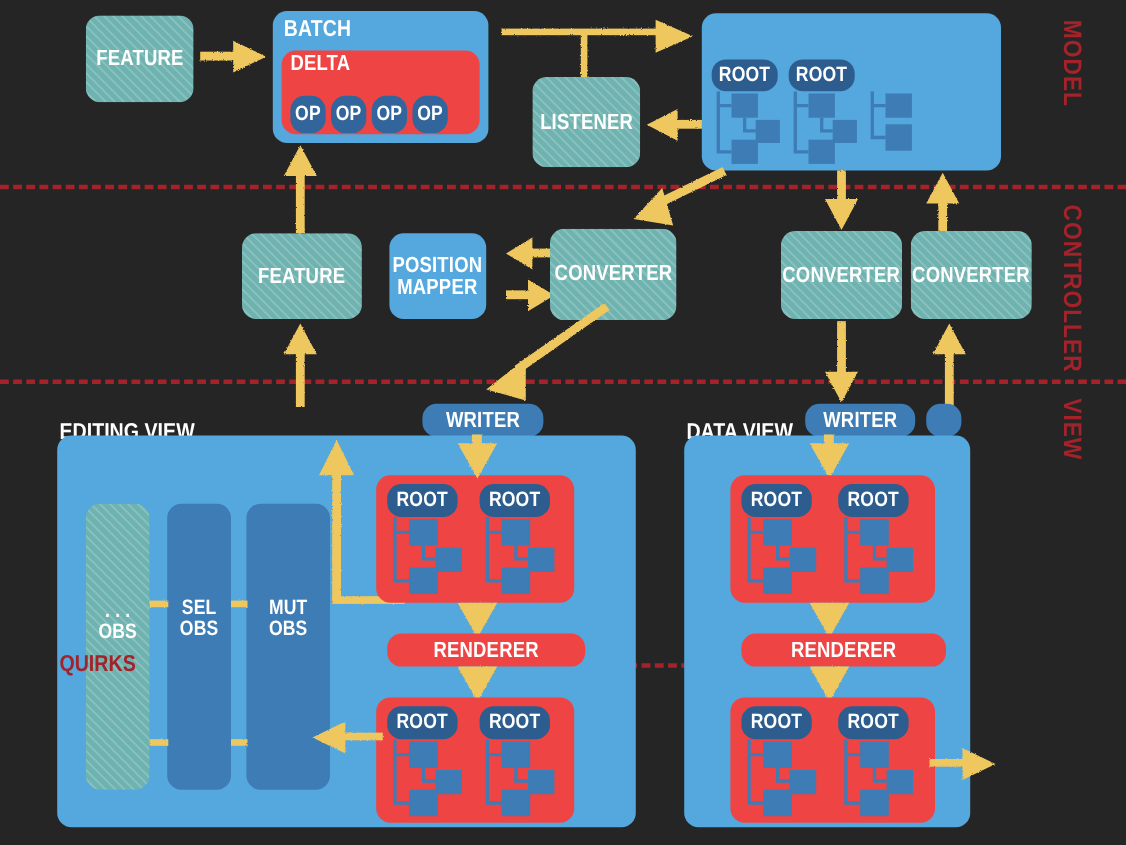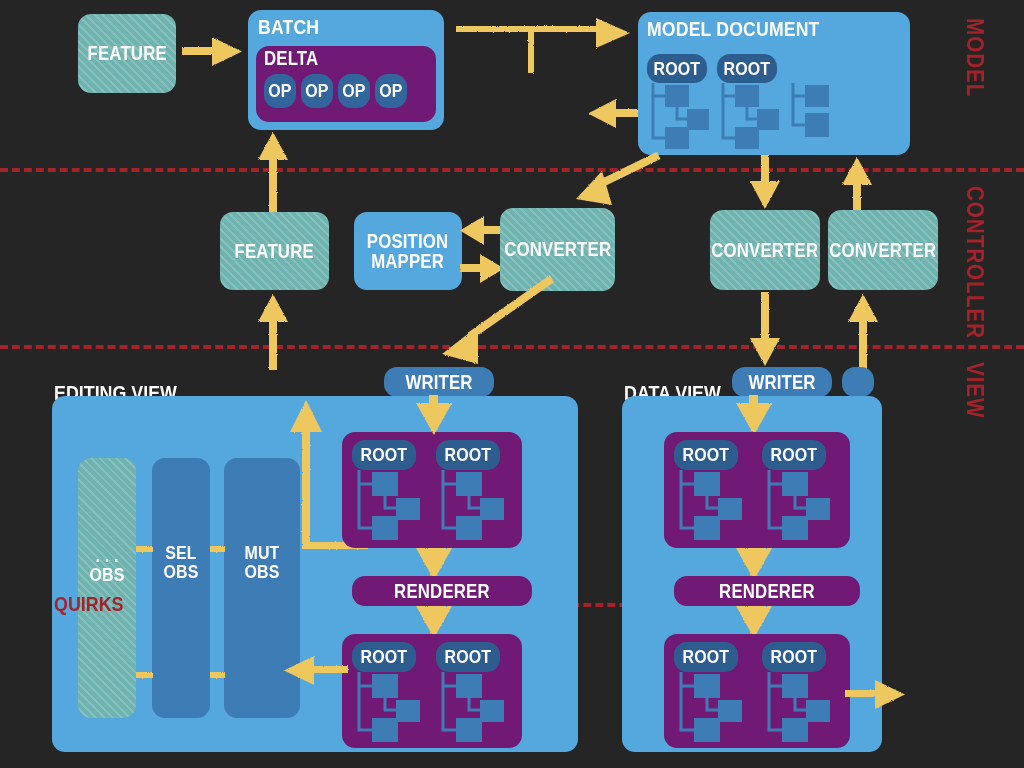--- a/index.html
+++ b/index.html
@@ -20,23 +20,23 @@
     font-weight:bold;
     letter-spacing:.2px;
     line-height:1.02;
     text-align:center;
     transform:scaleX(.84);
     transform-origin:center center;
     white-space:pre-line;
   }
   
   .c-lightblue{background:#54a8dd;}
-  .c-midblue{background:#701a75;}
+  .c-midblue{background:#ef4444;}
   .c-medblue{background:#3d7cb4;}
-  .c-darkblue{background:#32659b;}
+  .c-darkblue{background:#32659b;margin-top:13px;}
   .c-navy{background:#2d5d8f;}
   .c-teal{
     background:#6fb3b0;
     background-image:repeating-linear-gradient(45deg,
       rgba(255,255,255,.16) 0px,
       rgba(255,255,255,.16) 2px,
       rgba(255,255,255,0) 2px,
       rgba(255,255,255,0) 6px);
   }
   
@@ -137,34 +137,34 @@
   <div class="arrow" style="left:456px;top:18px">
     <svg width="180" height="64" viewBox="0 0 180 64">
       <g filter="url(#rough)" fill="#efc75e">
         <rect x="0" y="8" width="146" height="6"></rect>
         <rect x="72" y="11" width="6" height="44"></rect>
         <path d="M140 0 L174 15 L140 30 Z"></path>
       </g>
     </svg>
   </div>
 
+  <div class="box c-teal ctr" style="left:484px;top:70px;width:98px;height:82px">
+    <span class="lbl" style="font-size:20px">LISTENER</span>
+  </div>
 
   <div class="arrow" style="left:586px;top:98px">
     <svg width="58" height="32" viewBox="0 0 58 32">
       <g filter="url(#rough)" fill="#efc75e">
         <rect x="26" y="11" width="30" height="8"></rect>
         <path d="M30 1 L2 15.5 L30 30 Z"></path>
       </g>
     </svg>
   </div>
 
   <div class="box c-lightblue" style="left:638px;top:12px;width:272px;height:143px">
-    <div style="position:absolute;left:9px;top:6px;">
-      <span class="lbl" style="font-size:21px;display:block;transform-origin:left center">MODEL DOCUMENT</span>
-    </div>
 
     <div class="box c-navy ctr" style="left:9px;top:42px;width:60px;height:29px">
       <span class="lbl" style="font-size:19px">ROOT</span>
     </div>
     <div class="box c-navy ctr" style="left:79px;top:42px;width:60px;height:29px">
       <span class="lbl" style="font-size:19px">ROOT</span>
     </div>
 
     <div class="tree" style="left:9px;top:71px">
       <svg width="64" height="68" viewBox="0 0 64 68">
@@ -236,21 +236,21 @@
         <rect x="13" y="24" width="8" height="34"></rect>
         <path d="M2 30 L17 2 L32 30 Z"></path>
       </g>
     </svg>
   </div>
 
   <div class="box c-teal ctr" style="left:220px;top:212px;width:109px;height:78px">
     <span class="lbl" style="font-size:20px">FEATURE</span>
   </div>
 
-  <div class="box c-lightblue ctr" style="left:354px;top:212px;width:108px;height:78px">
+  <div class="box c-lightblue ctr" style="left:354px;top:212px;width:88px;height:78px">
     <span class="lbl" style="font-size:20px">POSITION
 MAPPER</span>
   </div>
 
   <div class="arrow" style="left:458px;top:214px">
     <svg width="48" height="34" viewBox="0 0 48 34">
       <g filter="url(#rough)" fill="#efc75e">
         <rect x="22" y="12" width="24" height="8"></rect>
         <path d="M26 2 L2 16.5 L26 31 Z"></path>
       </g>

